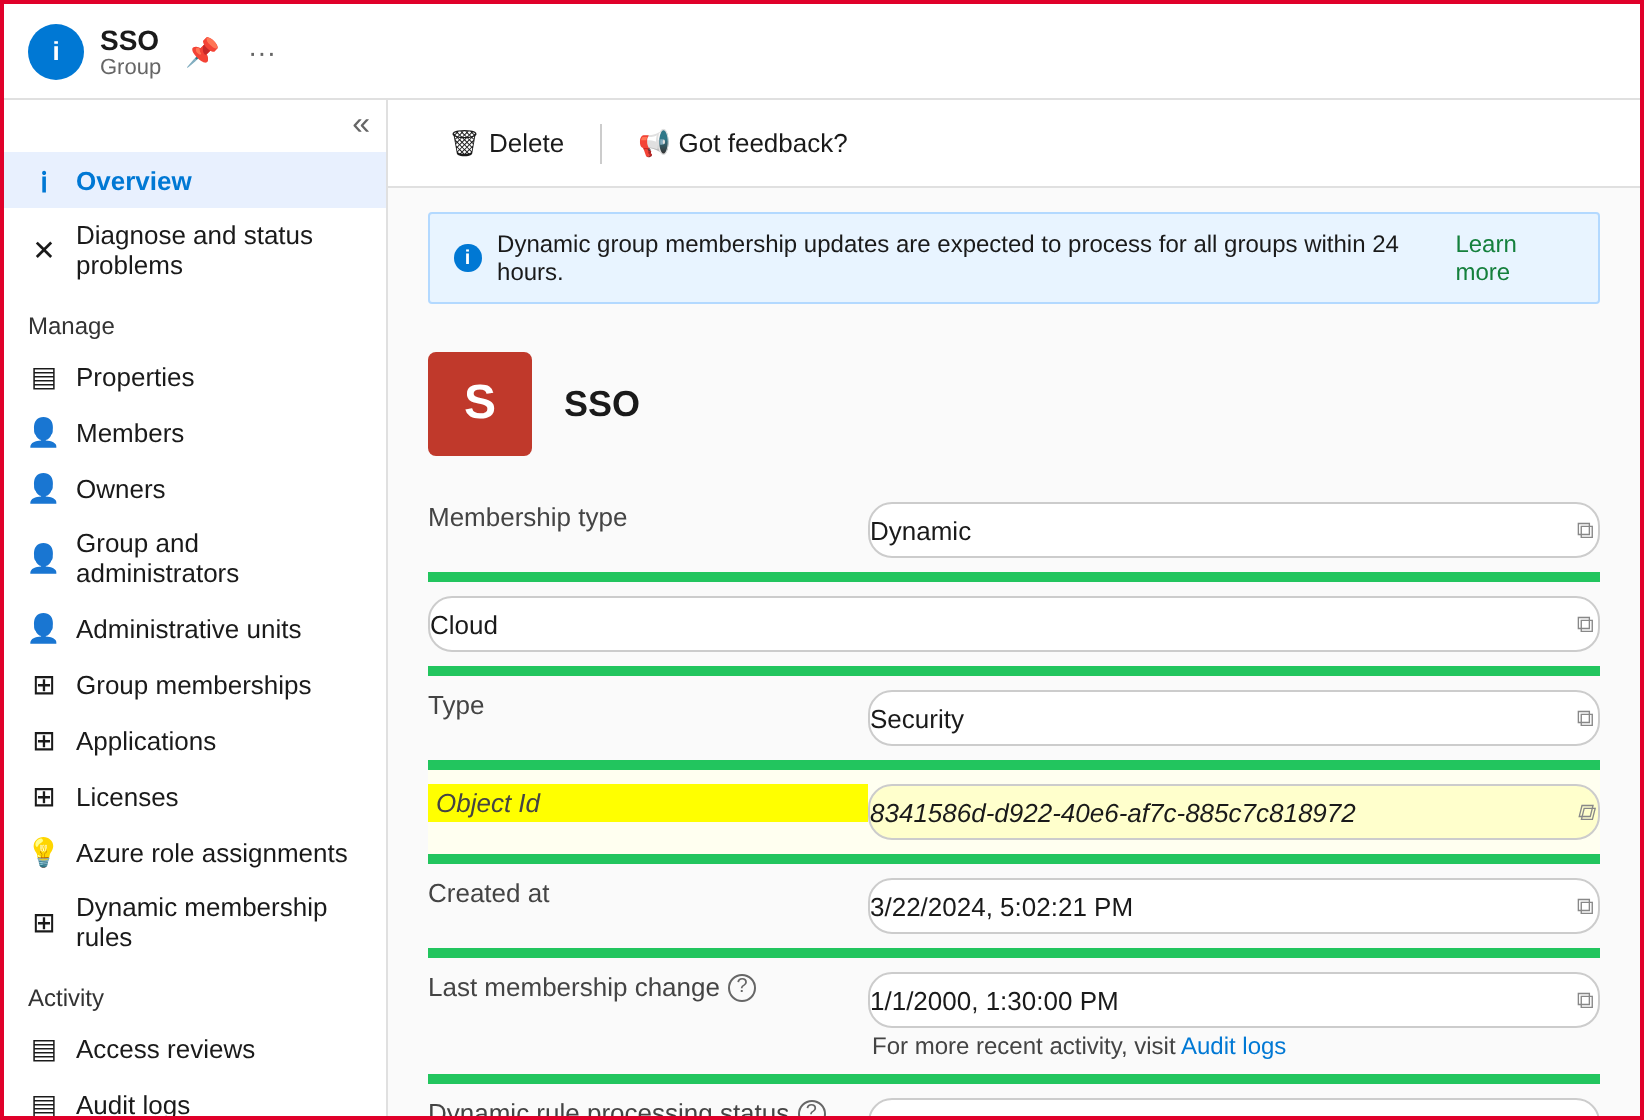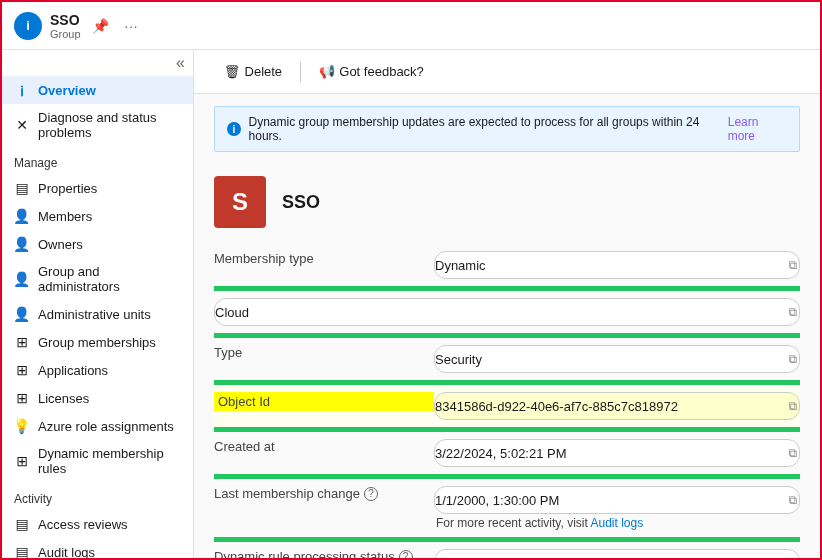--- a/index.html
+++ b/index.html
@@ -31,21 +31,21 @@
     
     .main { flex: 1; background: #fafafa; overflow-y: auto; padding: 0; }
 
     
     .toolbar { display: flex; align-items: center; padding: 10px 20px; background: #fff; border-bottom: 1px solid #e0e0e0; gap: 4px; }
     .toolbar-btn { display: flex; align-items: center; gap: 4px; padding: 4px 10px; border: none; background: none; cursor: pointer; font-size: 13px; color: #1a1a1a; }
     .toolbar-divider { width: 1px; height: 20px; background: #ccc; margin: 0 4px; }
 
     
     .info-banner { display: flex; align-items: center; gap: 8px; background: #e8f4ff; border: 1px solid #b3d9ff; margin: 12px 20px; padding: 8px 12px; border-radius: 2px; font-size: 12px; color: #1a1a1a; }
-    .info-banner a { color: #8b5cf6; text-decoration: none; }
+    .info-banner a { color: #15803d; text-decoration: none; }
 
     
     .group-header { display: flex; align-items: center; gap: 16px; padding: 12px 20px 16px 20px; }
     .group-avatar { width: 52px; height: 52px; background: #c0392b; border-radius: 4px; display: flex; align-items: center; justify-content: center; color: #fff; font-size: 24px; font-weight: bold; flex-shrink: 0; }
     .group-name { font-size: 18px; font-weight: 600; color: #1a1a1a; }
 
     
     .props-grid { padding: 0 20px; }
     .prop-row { display: flex; align-items: flex-start; padding: 7px 0; border-bottom: 5px solid #22c55e; }
     .prop-label { width: 220px; flex-shrink: 0; color: #444; font-size: 13px; display: flex; align-items: center; gap: 4px; }
@@ -193,21 +193,21 @@
       <div class="prop-row">
         <div class="prop-label">Type</div>
         <div class="prop-value-area">
           <div class="prop-value-box">
             <span class="prop-value-text">Security</span>
             <span class="prop-value-copy">⧉</span>
           </div>
         </div>
       </div>
 
-      <div class="prop-row" style="background: #fffff0;">
+      <div class="prop-row" style="background: #fffff0; font-style: italic;">
         <div class="prop-label" style="background: #ffff00; padding: 2px 4px;">Object Id</div>
         <div class="prop-value-area">
           <div class="prop-value-box" style="background: #ffffcc;">
             <span class="prop-value-text">8341586d-d922-40e6-af7c-885c7c818972</span>
             <span class="prop-value-copy">⧉</span>
           </div>
         </div>
       </div>
 
       <div class="prop-row">

